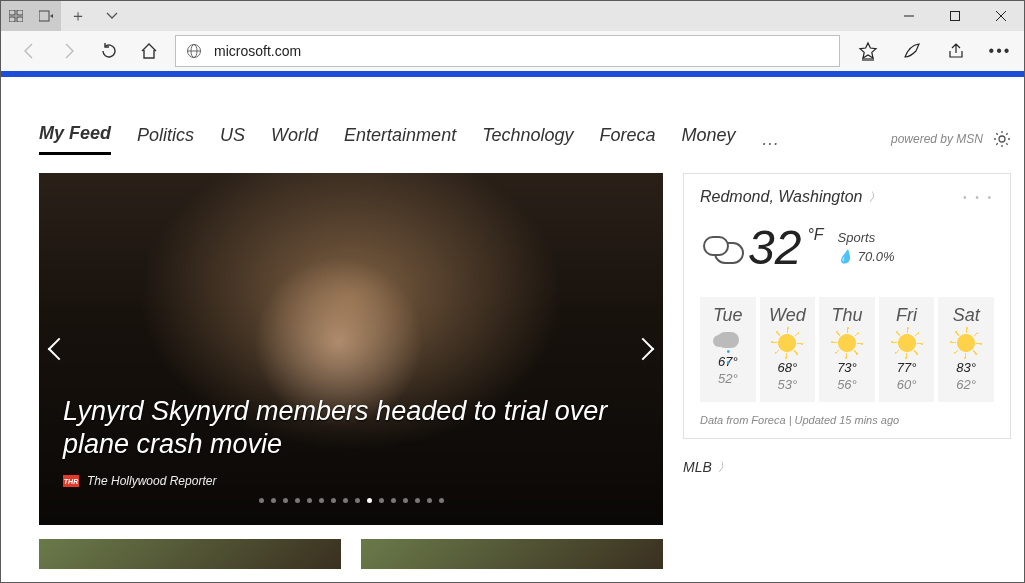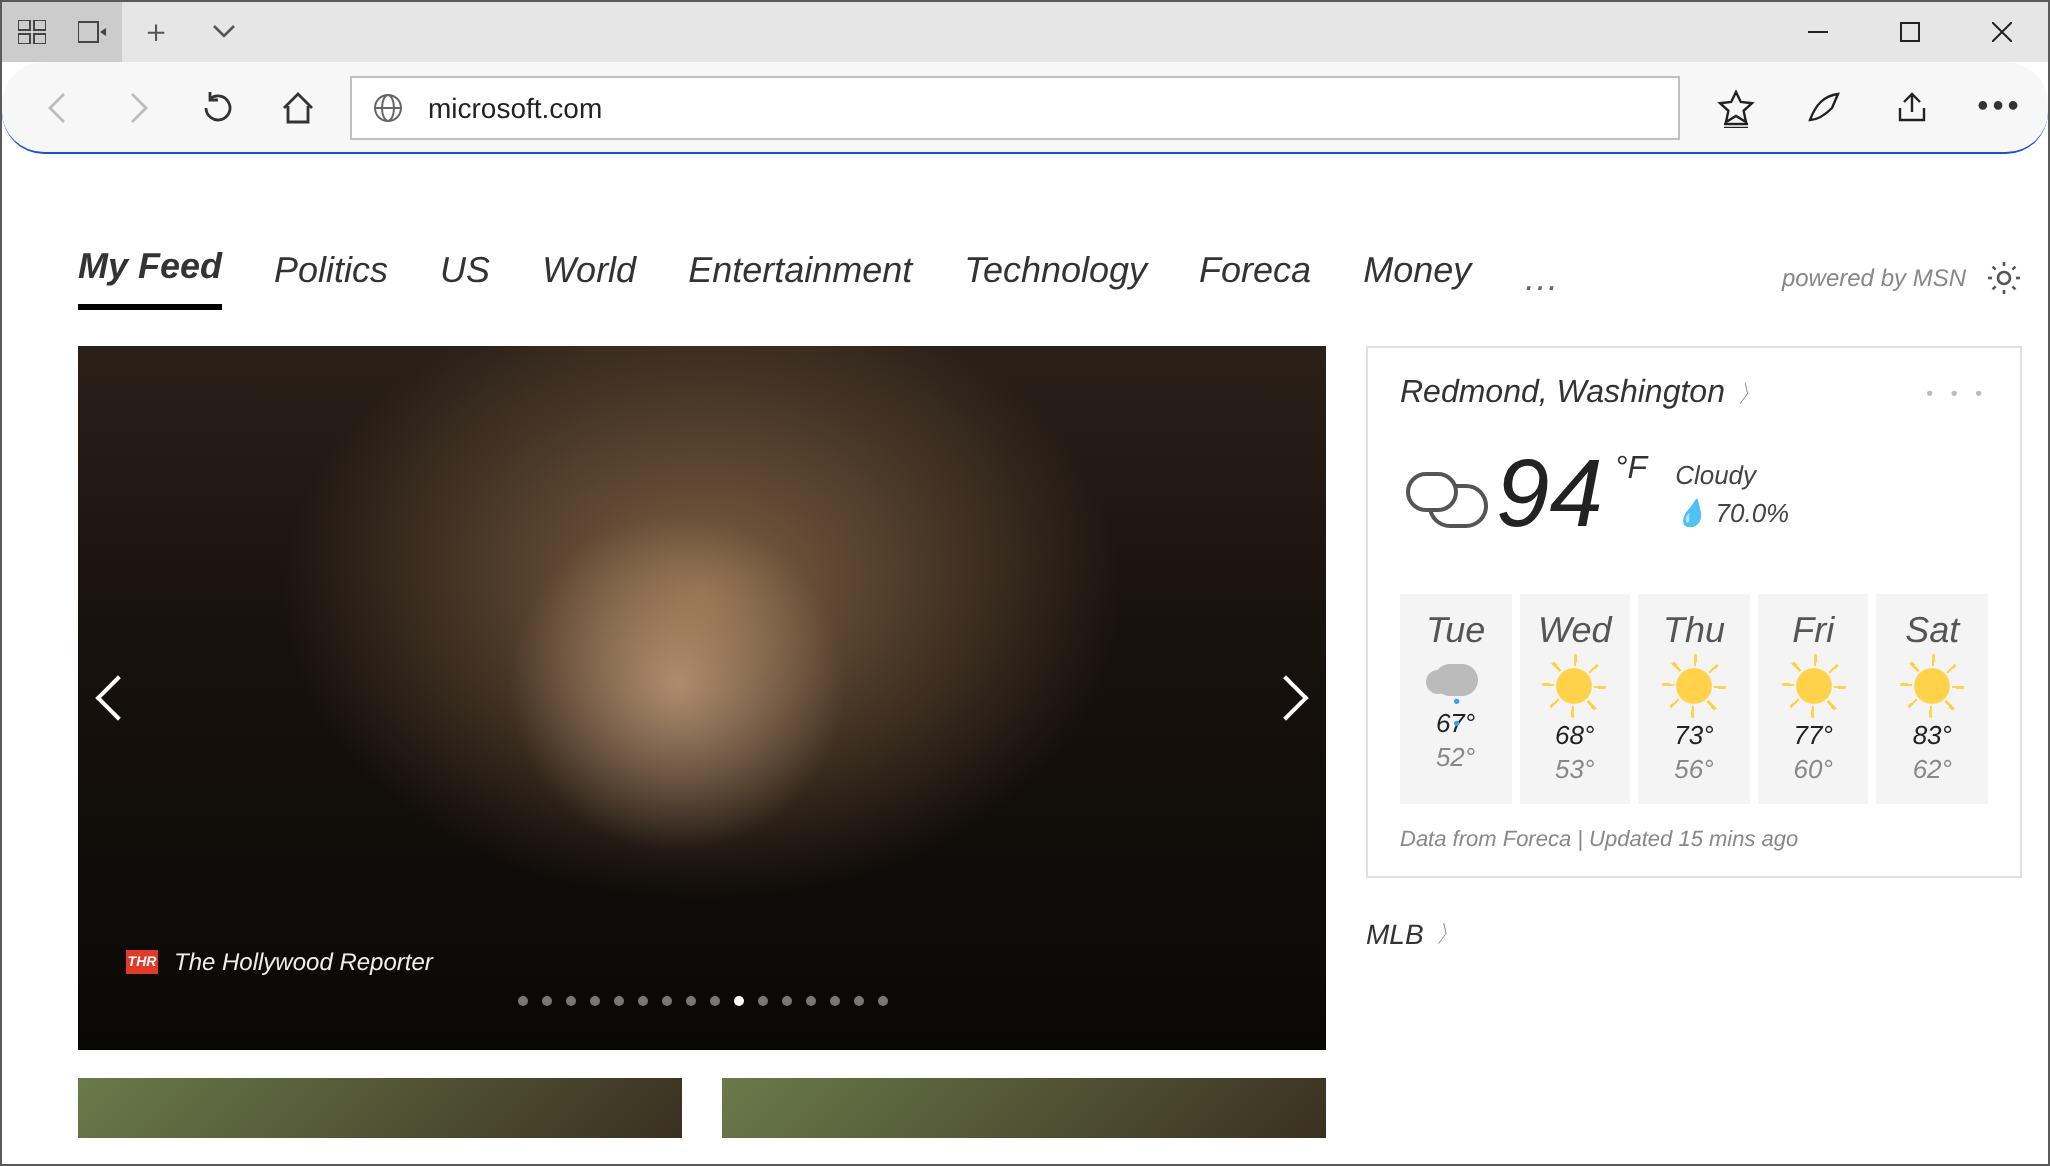--- a/index.html
+++ b/index.html
@@ -10,21 +10,21 @@
   .titlebar-left { display: flex; align-items: stretch; }
   .tb-btn { width: 30px; display: flex; align-items: center; justify-content: center; color: #444; }
   .tb-has-border { border-right: 1px solid #ccc; background:#ccc;}
   .tab { display: flex; align-items: center; gap: 8px; padding: 0 10px; background: #fff; border-top:1px solid #fff; width:195px; font-size: 13px; color: #333; }
   .tab .close { margin-left:auto; font-size: 14px; color:#555;}
   .titlebar-right { margin-left: auto; display: flex; }
   .win-btn { width: 46px; display: flex; align-items: center; justify-content: center; color: #222; }
   .win-btn svg { width: 10px; height: 10px; }
   .newtab, .tabactions { width:34px; display:flex; align-items:center; justify-content:center; color:#555;}
   
-  .toolbar { height: 46px; display: flex; align-items: center; gap: 12px; padding: 0 8px 0 14px; background:#f7f7f7; border-bottom:1px solid #1d4ed8;border-radius:21px;}
+  .toolbar { height: 46px; display: flex; align-items: center; gap: 12px; padding: 0 8px 0 14px; background:#f7f7f7; border-bottom:6px solid #1d4ed8;}
   .nav-btn { width: 28px; height: 28px; display: flex; align-items: center; justify-content: center; color: #555; }
   .nav-btn.disabled { color: #bbb; }
   .addr { flex: 1; display: flex; align-items: center; height: 32px; border: 1px solid #bfbfbf; background:#fff; padding: 0 10px; gap: 12px; }
   .addr input { flex:1; border:none; outline:none; font-size:14px; color:#222; }
   .tool-btn { width: 32px; height: 32px; display:flex; align-items:center; justify-content:center; color:#333; }
   
   .viewport { flex:1; display:flex; overflow:hidden;font-style:italic; }
   .page { flex:1; padding: 46px 38px 0 38px; position:relative; }
   .scrollbar { width:16px; background:#f1f1f1; position:relative;}
   .scroll-thumb { position:absolute; top:2px; left:2px; right:2px; height:90px; background:#c0c0c0;}
@@ -209,20 +209,21 @@
             </span>
         </div>
       </div>
 
       <div class="main-row">
 
         <div class="hero">
           <div class="hero-arrow left"></div>
           <div class="hero-arrow right"></div>
           <div class="hero-text">
+            <div class="hero-title">Lynyrd Skynyrd members headed to trial over plane crash movie</div>
             <div class="hero-src">
               <span class="badge">THR</span>
               <span>The Hollywood Reporter</span>
             </div>
             <div class="dots" id="hero-dots">
                 <div class="dot"></div>
                 <div class="dot"></div>
                 <div class="dot"></div>
                 <div class="dot"></div>
                 <div class="dot"></div>
@@ -243,24 +244,24 @@
 
         <div class="side">
           <div class="card">
             <div class="card-head">
               <span>Redmond, Washington</span>
               <span class="chev">〉</span>
               <span class="more">• • •</span>
             </div>
             <div class="now">
               <div class="cloud-icon"></div>
-              <span class="now-temp">94</span>
+              <span class="now-temp">32</span>
               <span class="now-unit">°F</span>
               <div class="now-right">
-                <div>Cloudy</div>
+                <div>Sports</div>
                 <div><span class="drop">💧</span><span>70.0%</span></div>
               </div>
             </div>
             <div class="forecast" id="forecast">
                 <div class="fday">
                   <div class="d">Tue</div>
     <div class="rain"></div>
     <div class="hi">67°</div>
     <div class="lo">52°</div>
                 </div>

